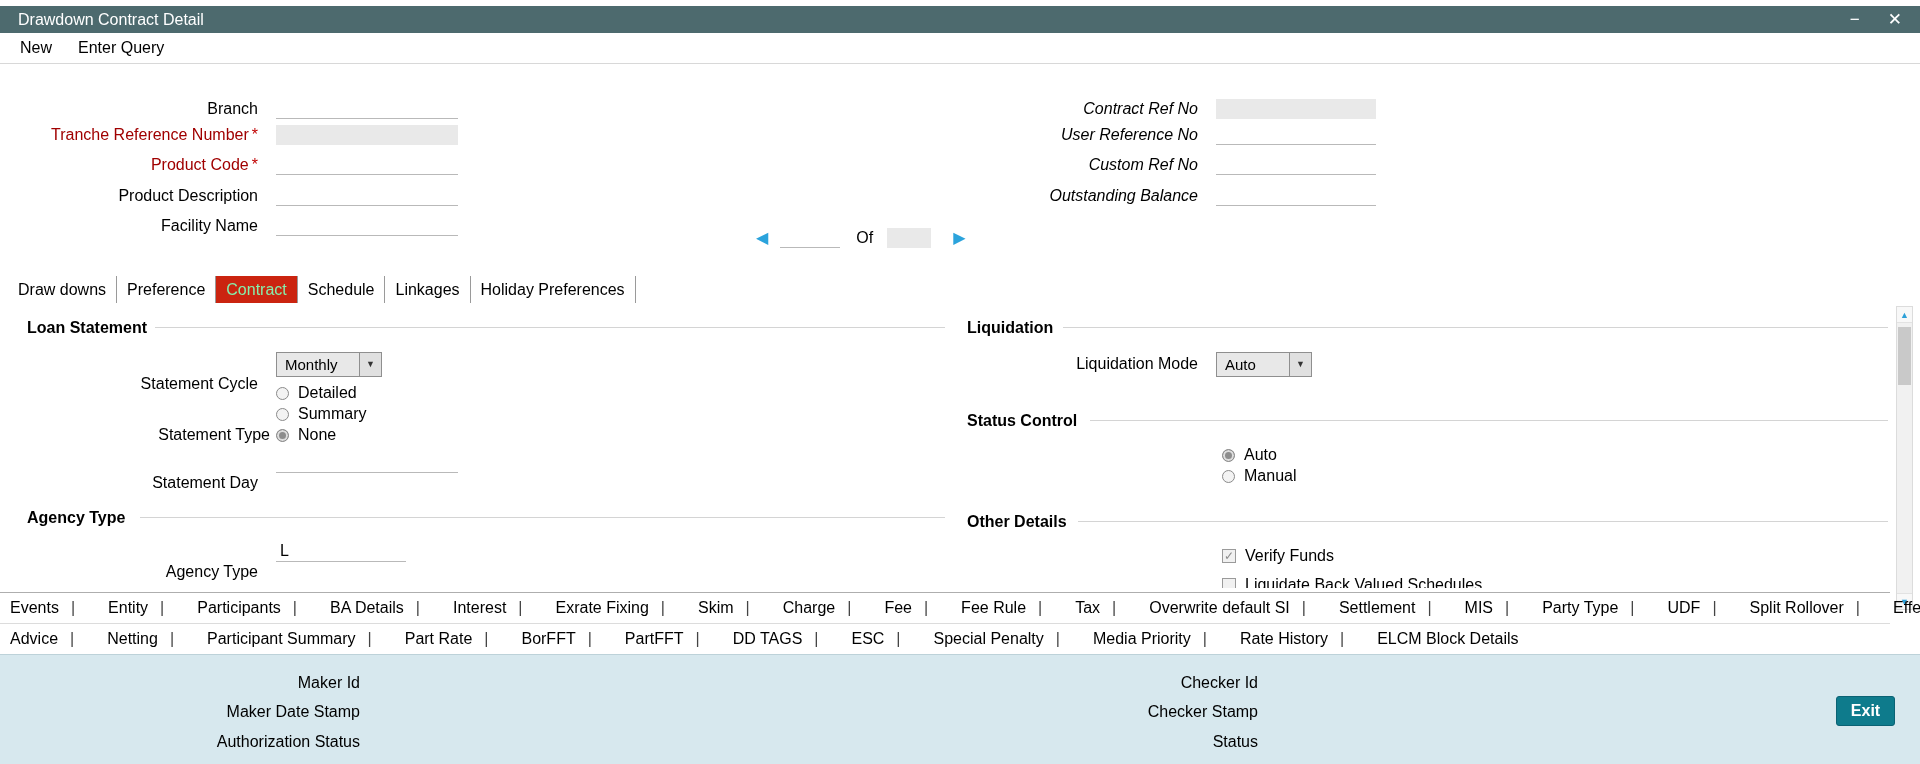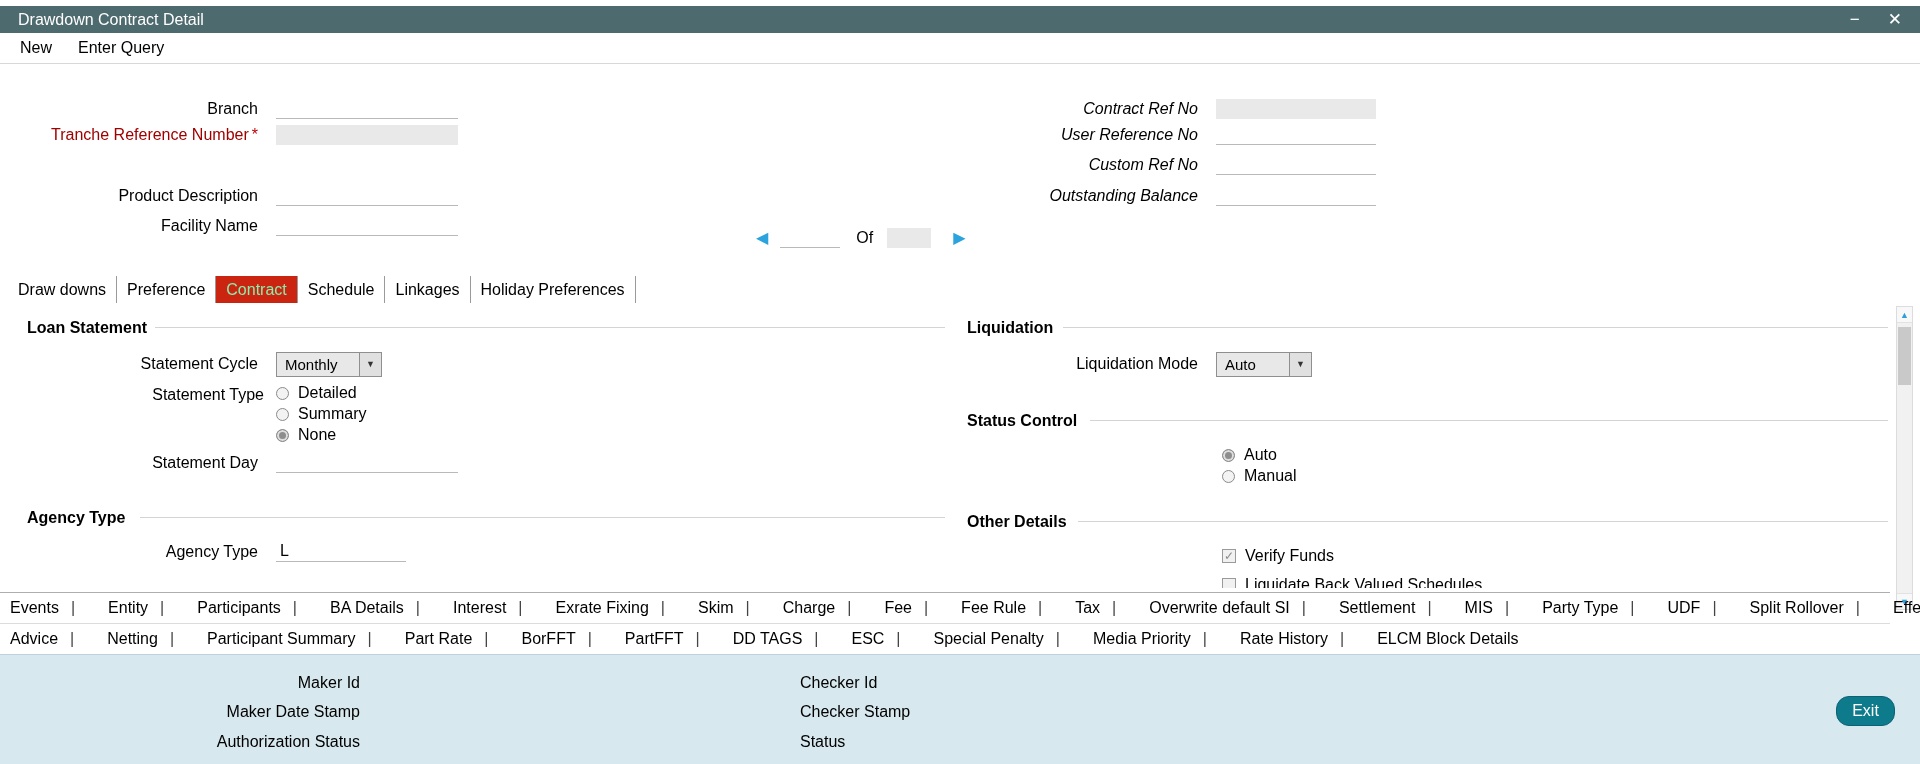--- a/index.html
+++ b/index.html
@@ -61,21 +61,21 @@
     padding: 0 10px; display: flex; align-items: center;
     border-right: 1px solid #9a9a9a; cursor: pointer; white-space: nowrap;
   }
   .tab.active { background: #cb2410; color: #86efac; }
 
   
   .tab-content { position: absolute; top: 306px; left: 0; width: 1920px; height: 282px; overflow: hidden; }
   .section-title { position: absolute; font-weight: bold; white-space: nowrap; }
   .divider { position: absolute; height: 1px; background: #d4d4d4; }
   .ctl-row { position: absolute; display: flex; align-items: center; height: 22px; }
-  .lbl258 { width: 258px; text-align: right; }
+  .lbl258 { width: 258px; text-align: right; margin-top: 40px; }
   .lbl458 { width: 458px; text-align: right; }
 
   .combo { display: inline-flex; align-items: stretch; border: 1px solid #8f8f8f; background: #e8e8e8; height: 25px; cursor: pointer; }
   .combo .val { padding: 3px 8px 0 8px; font-size: 15px; }
   .combo .cbtn {
     width: 22px; border-left: 1px solid #8f8f8f; background: #e0e0e0;
     display: flex; align-items: center; justify-content: center;
     font-size: 9px; color: #333;
   }
   .minw82 { min-width: 82px; } .minw72 { min-width: 72px; }
@@ -120,26 +120,26 @@
   .link::after { content: "|"; margin: 0 12px; color: #444; }
   .links-row2 .link:last-child::after { content: ""; margin: 0; }
 
   
   .footer {
     position: absolute; top: 654px; left: 0; width: 1920px; height: 110px;
     background: #d7e8ee; border-top: 1px solid #bdd2d9;
   }
   .f-label { position: absolute; display: block; white-space: nowrap; }
   .f-left { left: 0; width: 360px; text-align: right; }
-  .f-right { left: 800px; width: 458px; text-align: left; }
+  .f-right { left: 800px; width: 458px; text-align: right; }
   .f-r1 { top: 19px; } .f-r2 { top: 48px; } .f-r3 { top: 78px; }
   .exit-btn {
     position: absolute; left: 1836px; top: 41px; width: 59px; height: 30px;
-    background: #0e7b8c; color: #fff; font-weight: normal; font-size: 16px;
-    border: 1px solid #0a6274; border-radius: 13px;
+    background: #0e7b8c; color: #fff; font-weight: bold; font-size: 16px;
+    border: 1px solid #0a6274; border-radius: 3px;
     display: flex; align-items: center; justify-content: center; cursor: pointer;
   }
 </style>
 </head>
 <body>
 
 <div class="window">
 
   <div class="titlebar">
     <span>Drawdown Contract Detail</span>
@@ -156,20 +156,26 @@
 
   <div class="form-row left-row" style="top:97px">
     <span class="lbl">Branch</span>
     <span class="fld underline w182 gap18"></span>
   </div>
   <div class="form-row left-row" style="top:123px">
     <span class="lbl req">
       <span>Tranche Reference Number</span><span class="ast">*</span>
     </span>
     <span class="fld grayed w182 gap18"></span>
+  </div>
+  <div class="form-row left-row" style="top:153px">
+    <span class="lbl req">
+      <span>Product Code</span><span class="ast">*</span>
+    </span>
+    <span class="fld underline w182 gap18"></span>
   </div>
   <div class="form-row left-row" style="top:184px">
     <span class="lbl">Product Description</span>
     <span class="fld underline w182 gap18"></span>
   </div>
   <div class="form-row left-row" style="top:214px">
     <span class="lbl">Facility Name</span>
     <span class="fld underline w182 gap18"></span>
   </div>
 
@@ -212,21 +218,21 @@
     <span class="divider" style="left:155px; top:21px; width:790px"></span>
 
     <div class="ctl-row" style="top:47px; left:0">
       <span class="lbl258">Statement Cycle</span>
       <div class="combo gap18">
         <span class="val minw82">Monthly</span>
         <span class="cbtn">▼</span>
       </div>
     </div>
 
-    <span class="lbl258" style="position:absolute; left:6px; top:80px">Statement Type</span>
+    <span class="lbl258" style="position:absolute; left:12px; top:80px">Statement Type</span>
     <div class="ctl-row" style="top:76px; left:276px">
       <span class="radio"></span>
       <span class="opt-lbl">Detailed</span>
     </div>
     <div class="ctl-row" style="top:97px; left:276px">
       <span class="radio"></span>
       <span class="opt-lbl">Summary</span>
     </div>
     <div class="ctl-row" style="top:118px; left:276px">
       <span class="radio sel"></span>

